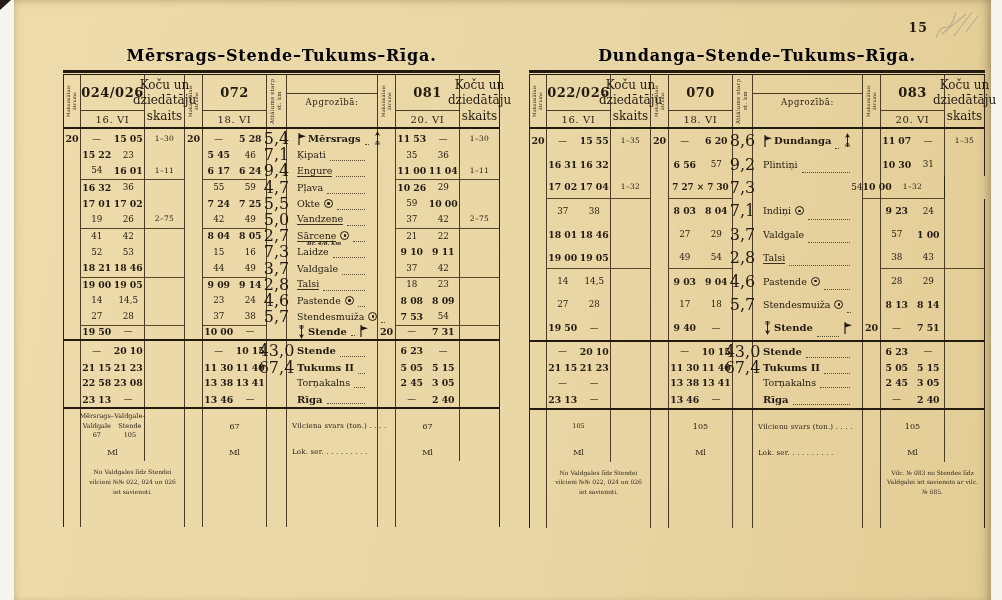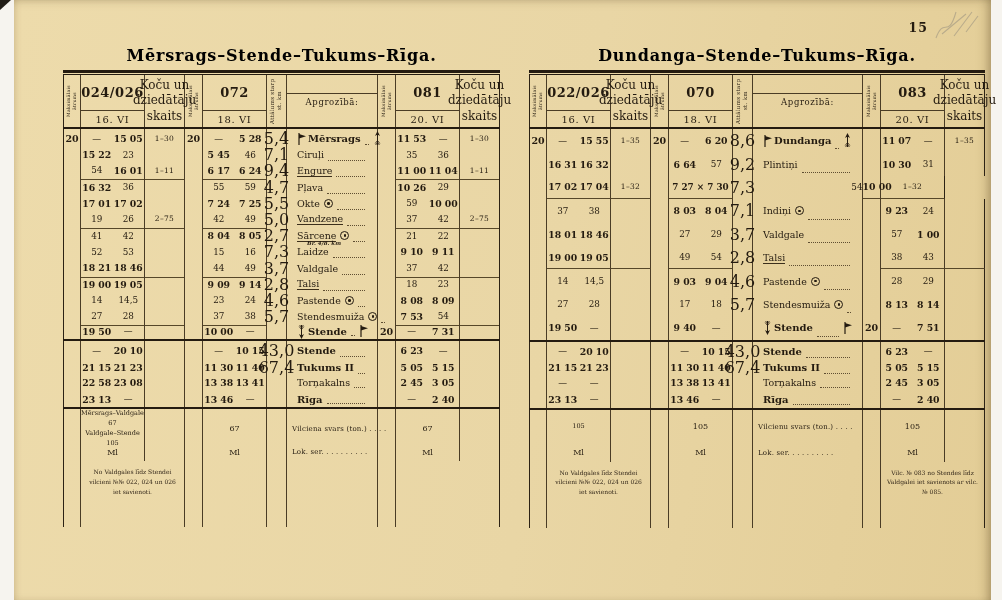--- a/index.html
+++ b/index.html
@@ -66,21 +66,21 @@
                 background:var(--ink);border-radius:50%;}
   .note{position:absolute;left:20px;bottom:-1px;font-size:5.5px;font-style:italic;font-weight:bold;white-space:nowrap;}
   .icon{flex:none;display:flex;align-items:center;}
   .icon.down{transform:rotate(180deg);}
 
   .frow1{height:34px;}
   .frow2{height:18px;}
   .fnrow{height:66px;}
   .fnrow>*{align-items:flex-start;}
   .ftxt{font-size:8px;}
-  .f2l{flex-direction:column;justify-content:center;font-size:6.5px;line-height:1.5;text-align:center;}
+  .f2l{flex-direction:row;justify-content:center;font-size:6.5px;line-height:1.5;text-align:center;}
   .flabel{font-size:7px;white-space:nowrap;justify-content:flex-start;padding-left:5px;letter-spacing:.2px;}
   .fnote{font-size:6px;line-height:1.6;text-align:center;padding:6px 4px;display:block;color:#34281a;}
 </style>
 </head>
 <body>
 
 <div class="paper"></div>
 <div class="corner-mark"></div>
 
 <div class="pageno">15</div>
@@ -172,21 +172,21 @@
           <div class="cnt"></div>
           <div class="sp"></div>
           <div class="tp">
             <div class="half hm">5 45</div>
             <div class="half">46</div>
           </div>
           <div class="dist">
             <div>7,1</div>
           </div>
           <div class="stn">
-            <div class="nm">Ciruļi</div>
+            <div class="nm">Ķipati</div>
             <div class="leader"></div>
           </div>
           <div class="sp"></div>
           <div class="tp">
             <div class="half">35</div>
             <div class="half">36</div>
           </div>
           <div class="cnt"></div>
         </div>
         <div class="row gr">
@@ -715,21 +715,21 @@
         </div>
         <div class="row">
           <div class="sp"></div>
           <div class="tp">
             <div class="half hm">16 31</div>
             <div class="half hm">16 32</div>
           </div>
           <div class="cnt"></div>
           <div class="sp"></div>
           <div class="tp">
-            <div class="half hm">6 64</div>
+            <div class="half hm">6 56</div>
             <div class="half">57</div>
           </div>
           <div class="dist">
             <div>9,2</div>
           </div>
           <div class="stn">
             <div class="nm">Plintiņi</div>
             <div class="leader"></div>
           </div>
           <div class="sp"></div>

